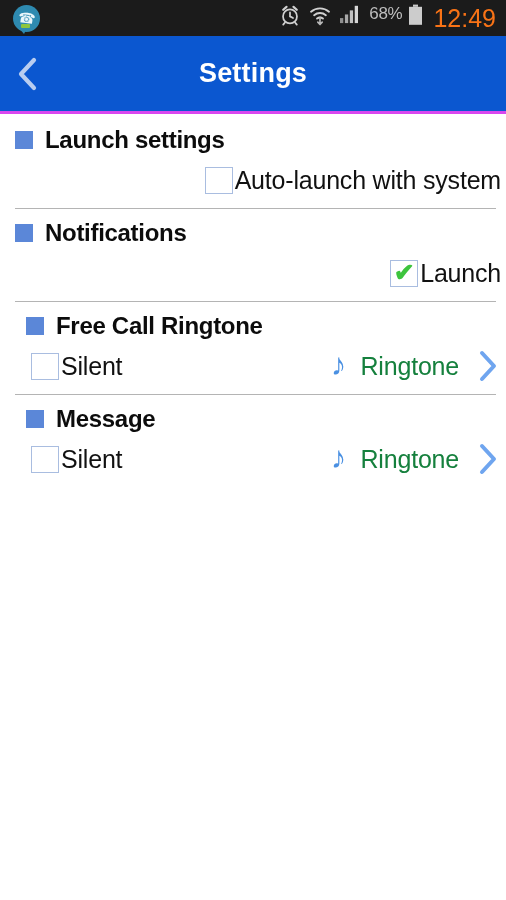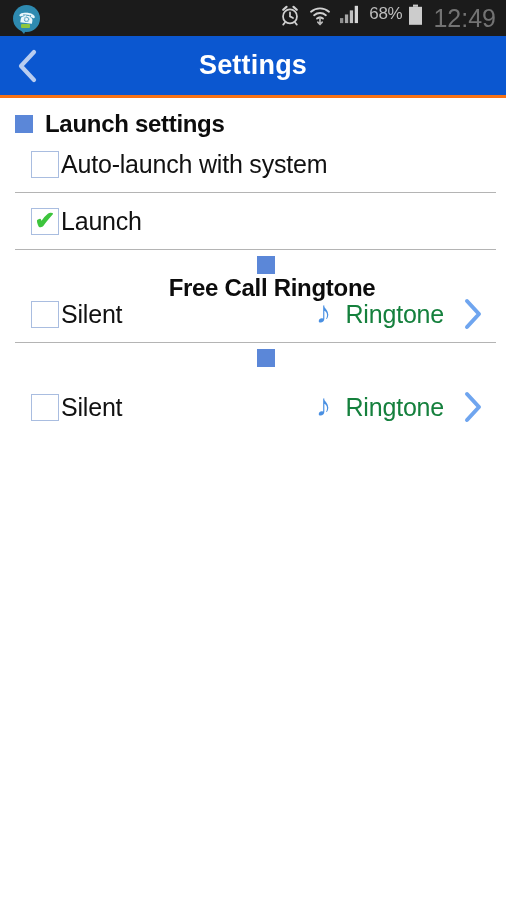--- a/index.html
+++ b/index.html
@@ -50,33 +50,33 @@
     padding-right:10px;
     color:#d6d6d6;
   }
   .sb-icon { display:block; }
   .sb-pct {
     font-size:17px; color:#bdbdbd;
     letter-spacing:-0.3px;
     margin-right:-2px;
   }
   .sb-clock {
-    font-size:25px; color:#737373;
+    font-size:25px; color:#f97316;
     letter-spacing:0px;
     margin-left:2px;
     font-weight:300;
   }
 
   
   .appbar {
     position:relative;
-    height:62px; width:506px;
+    height:78px; width:506px;
     background:#0b57d0;
     display:flex; align-items:center;
-    border-bottom:3px solid #f97316;
+    border-bottom:3px solid #d946ef;
   }
   .back-btn {
     width:56px; height:62px;
     display:flex; align-items:center; justify-content:center;
     flex:0 0 auto;
   }
   .appbar-title {
     position:absolute;
     left:0; right:0;
     text-align:center;
@@ -90,41 +90,42 @@
   
   .content { width:506px; background:#fff; padding-top:8px; }
 
   .section { width:100%; }
 
   .sec-header {
     display:flex; align-items:center;
     height:36px;
     padding-left:15px;
   }
-  .sec-header.indented { padding-left:26px;flex-direction:column; }
+  .sec-header.indented { padding-left:26px; }
   .bullet {
     width:18px; height:18px;
     background:#5b87d8;
     flex:0 0 auto;
   }
   .sec-title {
     margin-left:12px;
     font-size:24px;
     font-weight:bold;
     color:#0c0c0c;
     letter-spacing:-0.3px;
     white-space:nowrap;
     text-align:center;
   }
 
   .row {
     display:flex; align-items:center;
     height:44px;
     padding-left:31px;
-    padding-right:20px;
+    padding-right:5px;
+    justify-content:flex-end;
   }
   .cb {
     width:28px; height:27px;
     border:1px solid #a9bde0;
     background:#ffffff;
     flex:0 0 auto;
     position:relative;
     display:flex; align-items:center; justify-content:center;
   }
   .cb .tick {
@@ -238,20 +239,24 @@
     </div>
 
     <div class="row">
       <span class="cb"></span>
       <span class="row-label">Auto-launch with system</span>
     </div>
     <div class="divider"></div>
   </div>
 
   <div class="section">
+    <div class="sec-header">
+      <span class="bullet"></span>
+      <span class="sec-title">Notifications</span>
+    </div>
 
     <div class="row">
       <span class="cb">
         <span class="tick">✔</span>
       </span>
       <span class="row-label">Launch</span>
     </div>
     <div class="divider"></div>
   </div>
 
@@ -274,20 +279,21 @@
           </svg>
         </span>
       </span>
     </div>
     <div class="divider"></div>
   </div>
 
   <div class="section">
     <div class="sec-header indented">
       <span class="bullet"></span>
+      <span class="sec-title">Message</span>
     </div>
 
     <div class="row">
       <span class="cb"></span>
       <span class="row-label">Silent</span>
 
       <span class="row-right">
         <span class="note-icon">♪</span>
         <span class="ringtone-label">Ringtone</span>
         <span class="chev-right">

